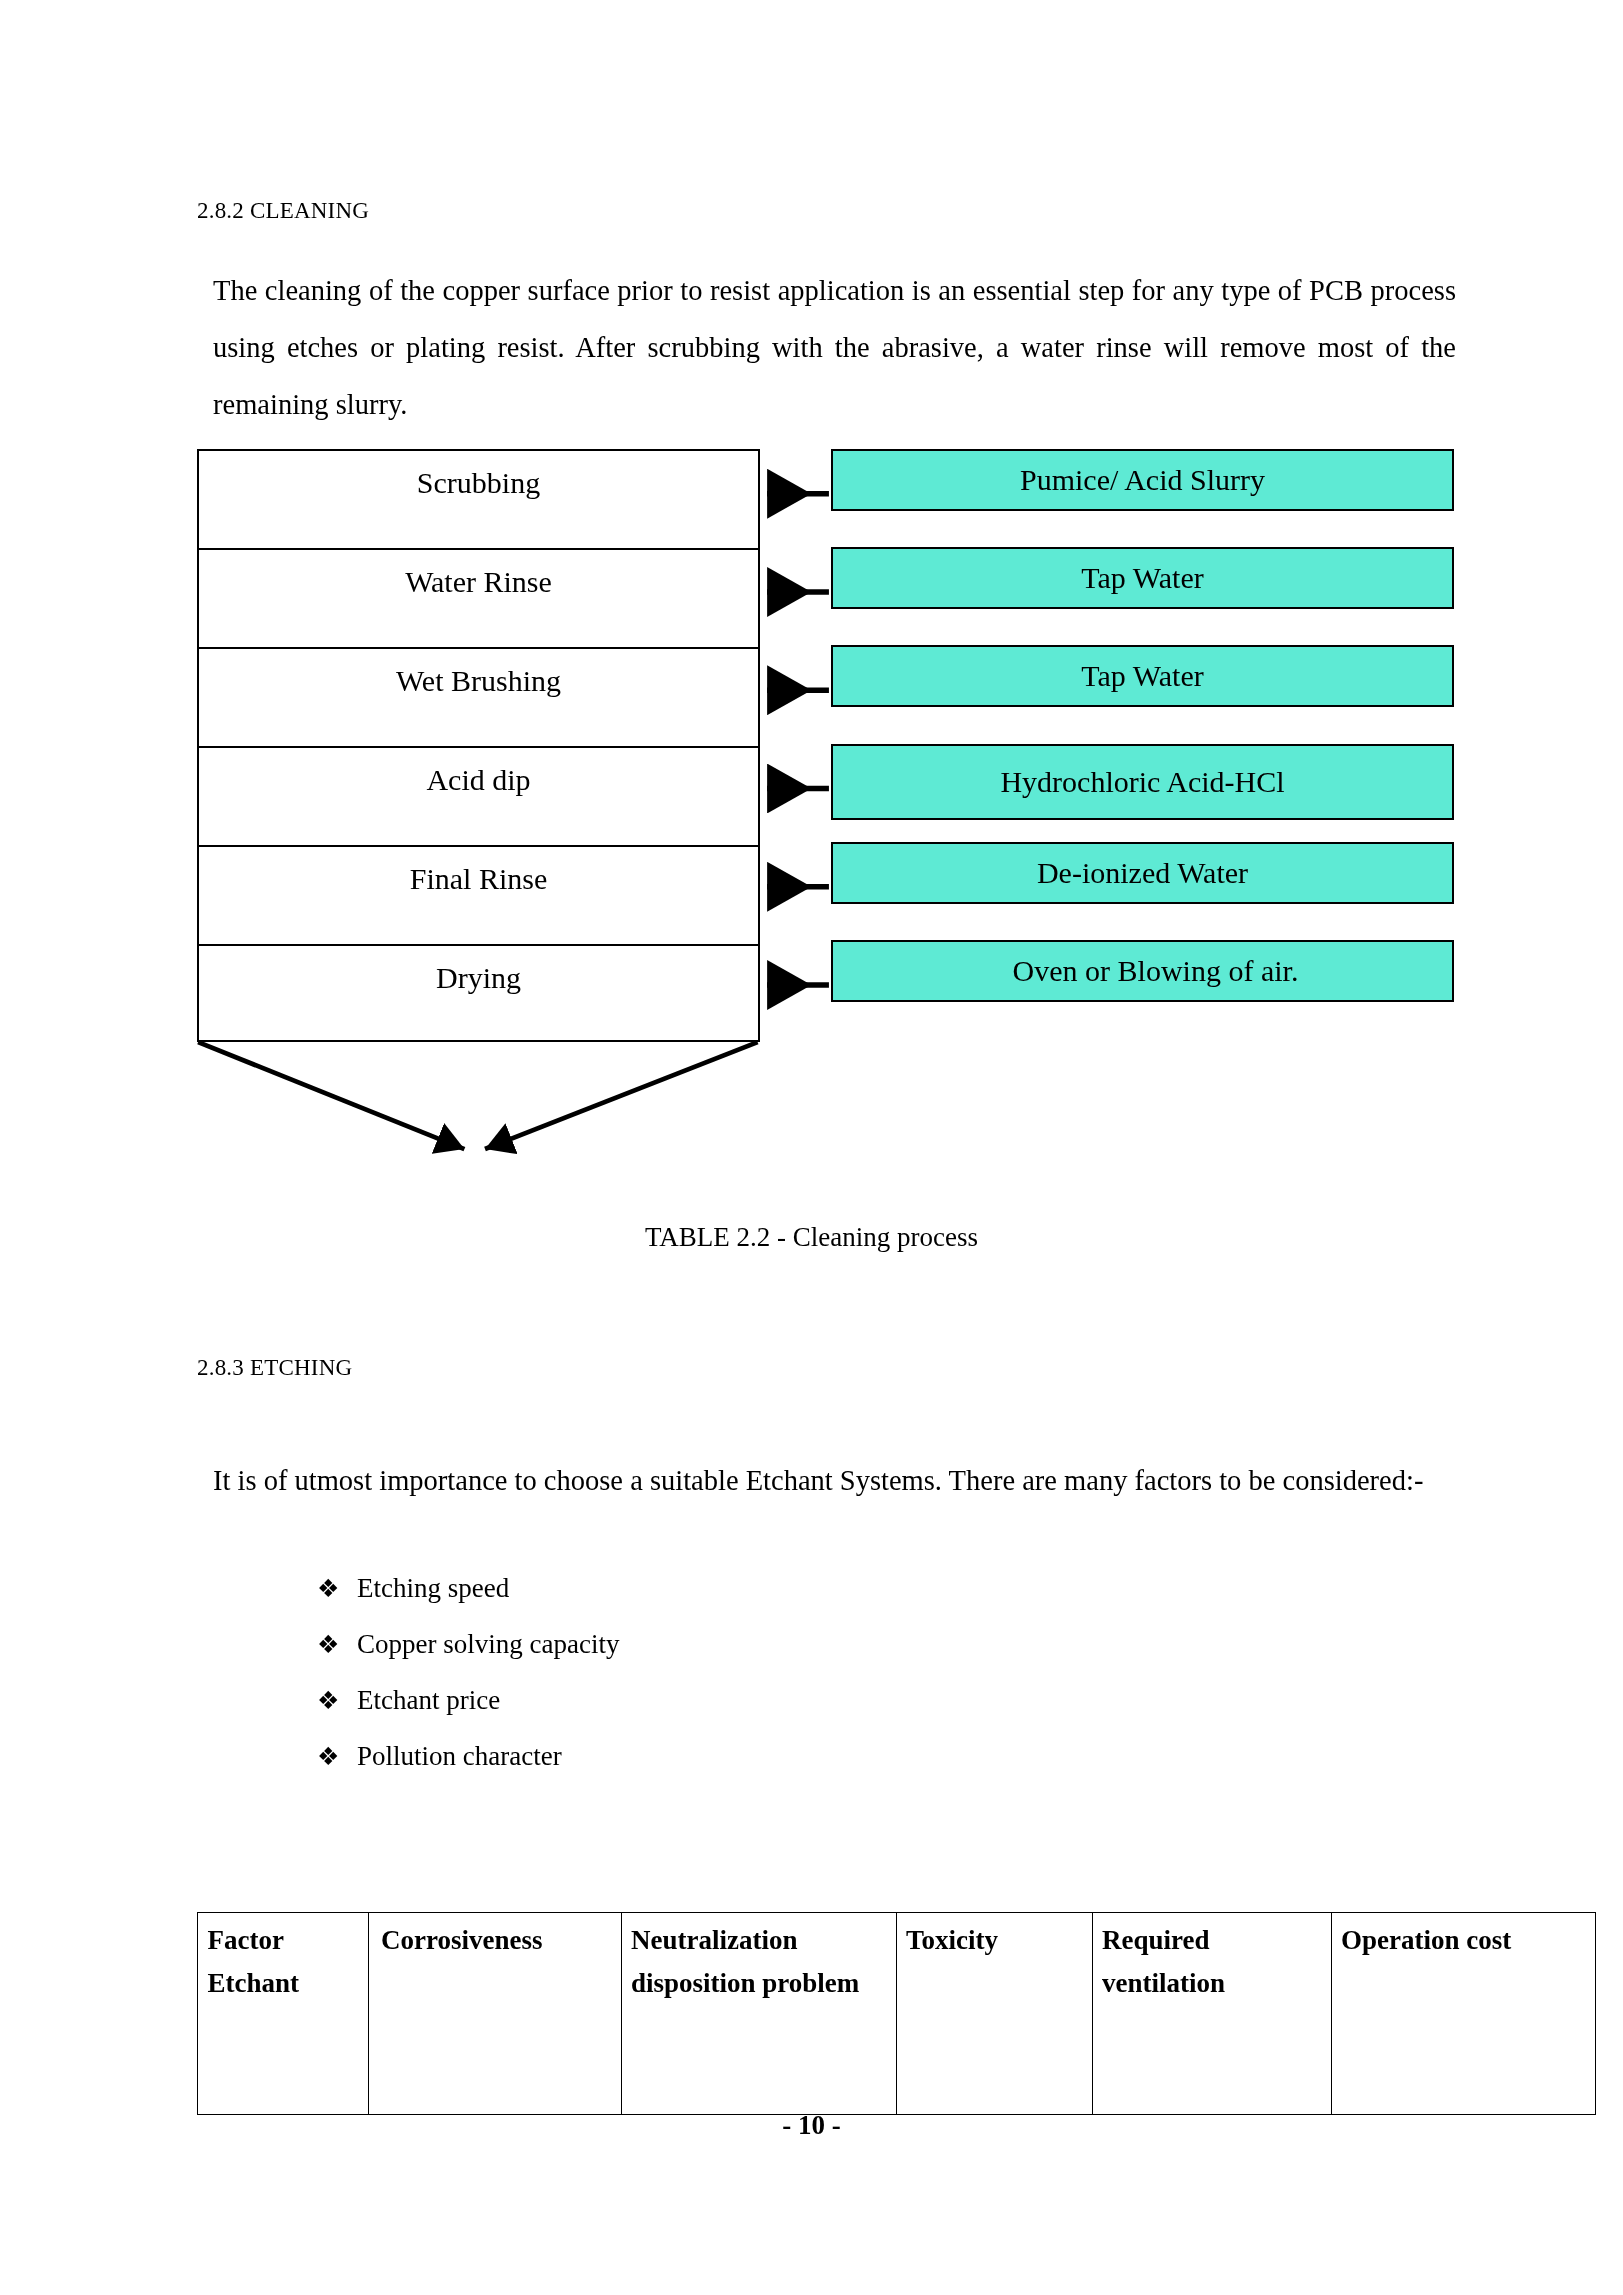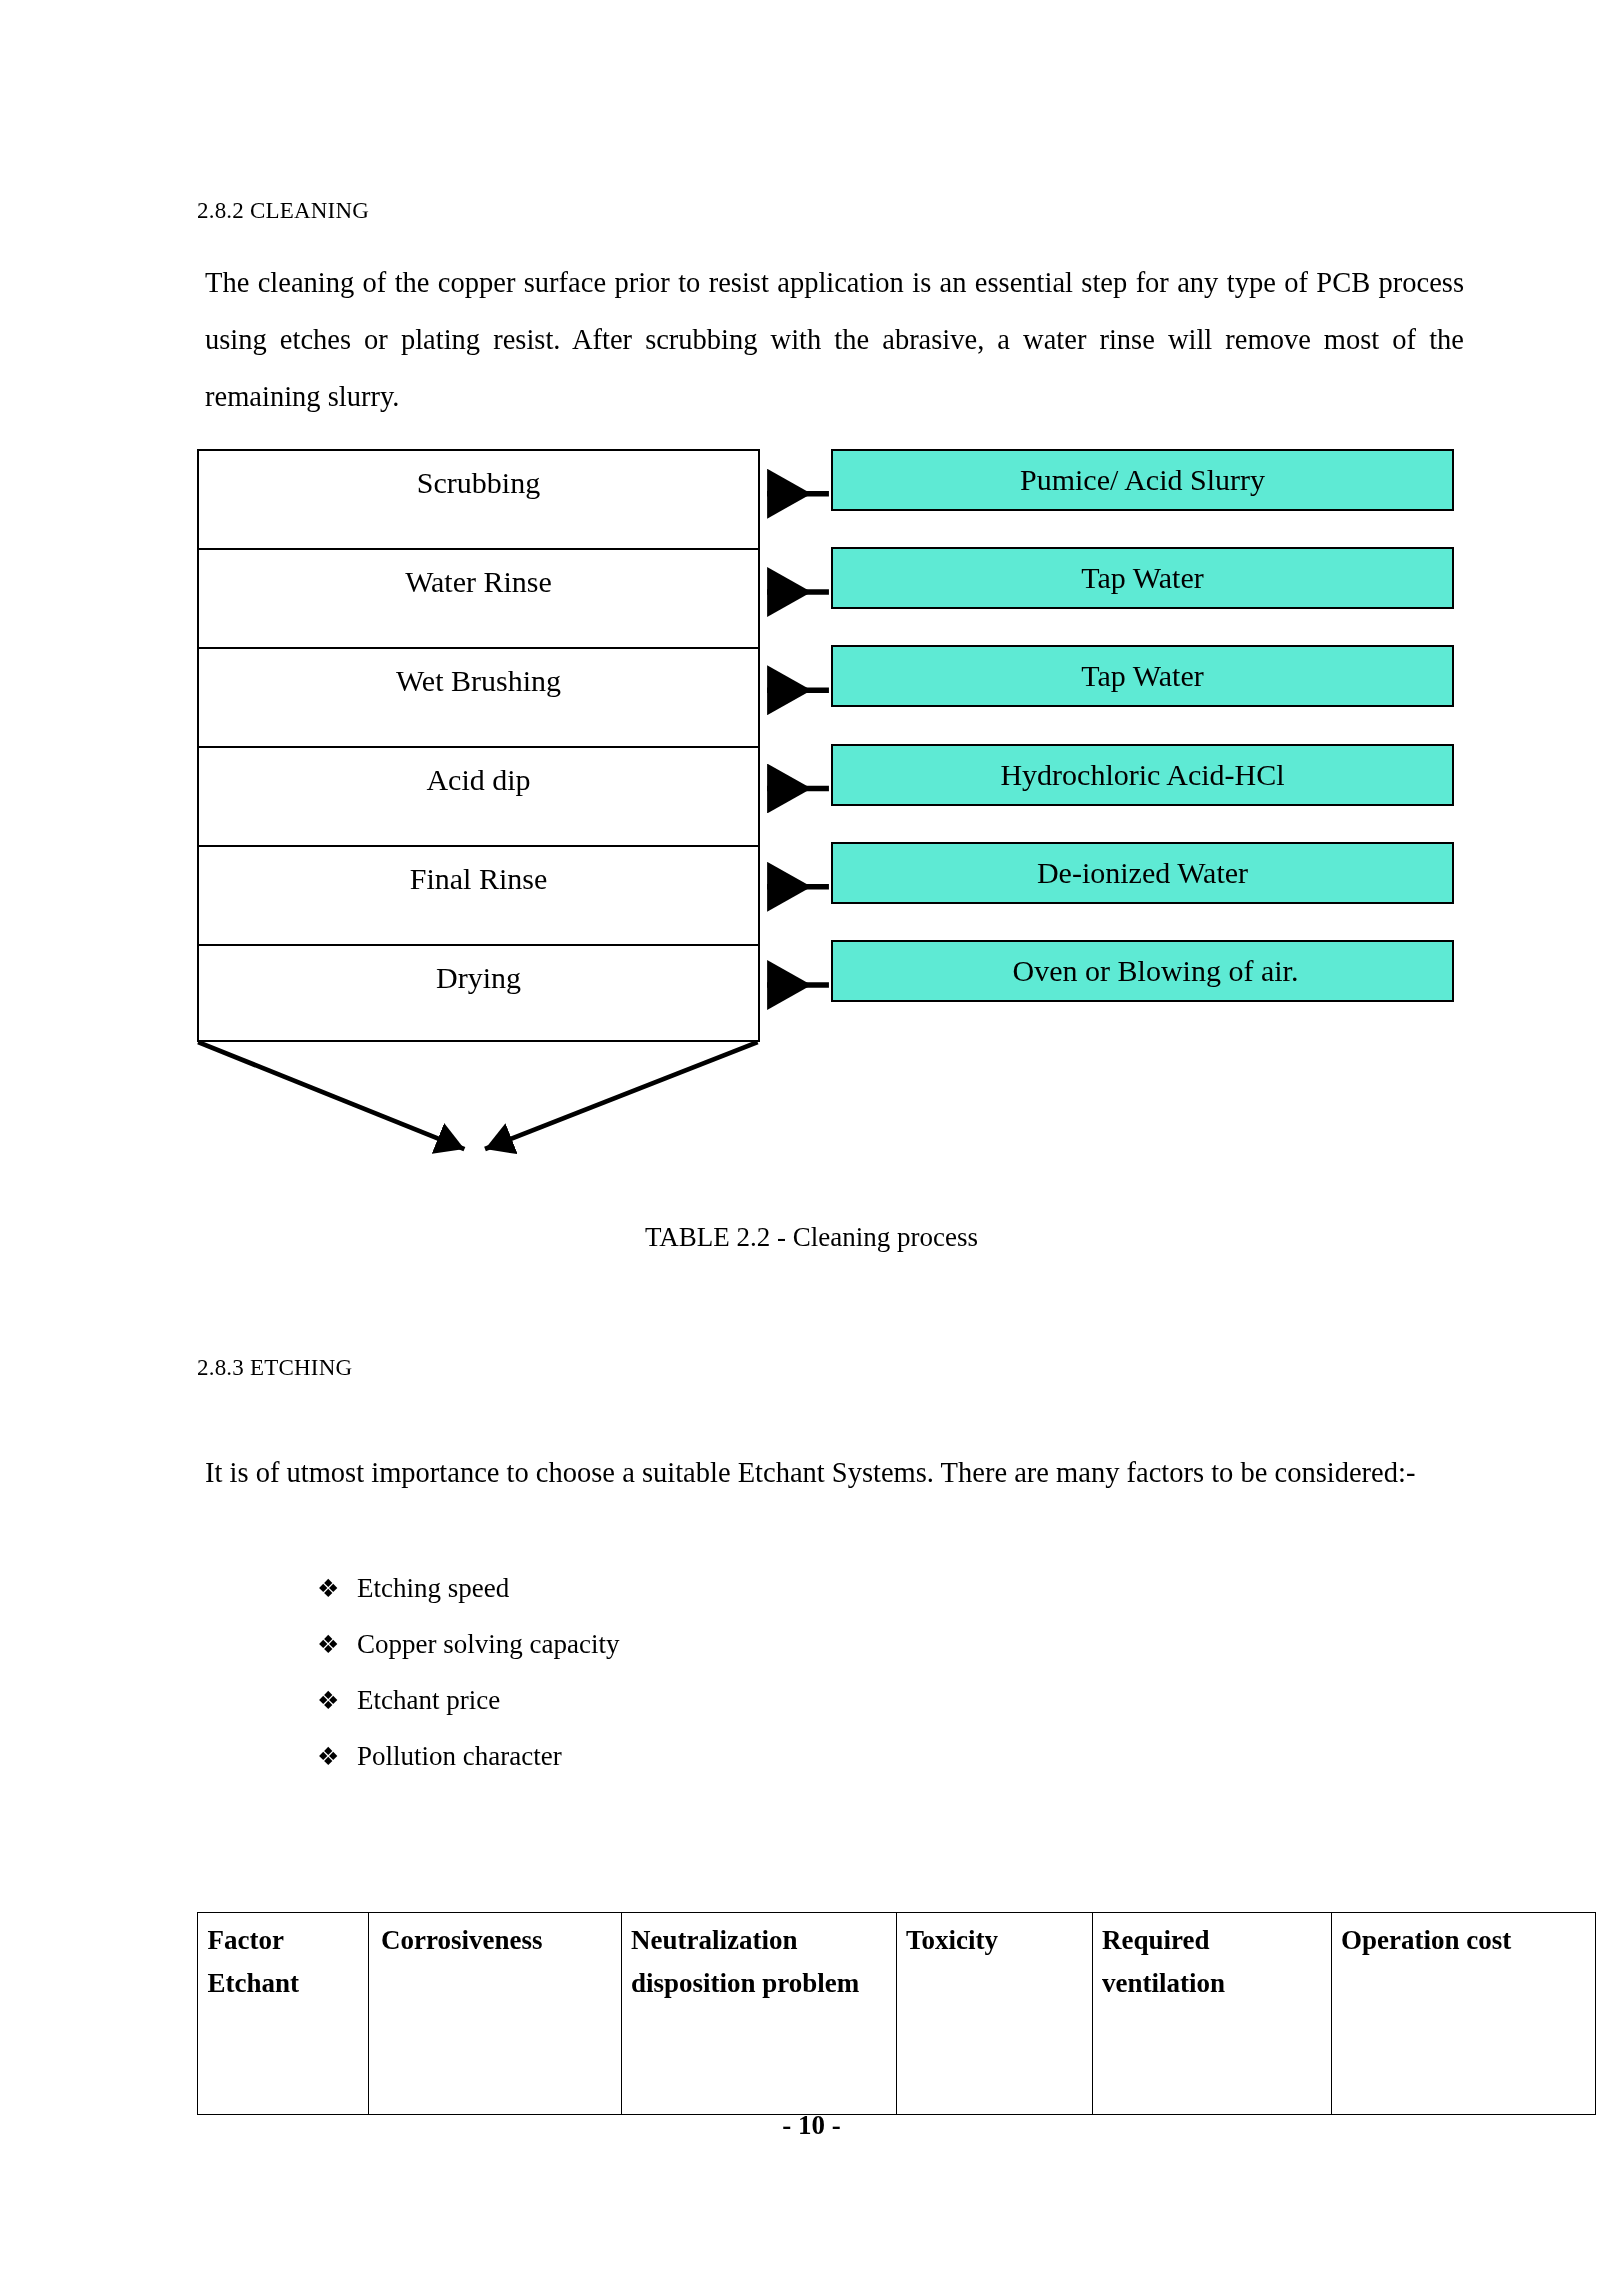--- a/index.html
+++ b/index.html
@@ -29,21 +29,21 @@
     white-space: nowrap;
     text-align: center;
   }
   .body-para {
     position: absolute;
     font-size: 28.5px;
     line-height: 57px;
     text-align: justify;
     text-justify: inter-word;
   }
-  .body-para p { margin: 8px; }
+  .body-para p { margin: 16px; }
 
   
   .diagram {
     position: absolute;
     left: 0; top: 0;
     width: 1623px;
     height: 2295px;
     pointer-events: none;
   }
   .flow-left-stack {
@@ -176,21 +176,21 @@
 
   <div class="flow-right-box" style="left:831px; top:449px;  width:623px; height:62px;">
     <span>Pumice/ Acid Slurry</span>
   </div>
   <div class="flow-right-box" style="left:831px; top:547px;  width:623px; height:62px;">
     <span>Tap Water</span>
   </div>
   <div class="flow-right-box" style="left:831px; top:645px;  width:623px; height:62px;">
     <span>Tap Water</span>
   </div>
-  <div class="flow-right-box" style="left:831px; top:744px;  width:623px; height:62px;">
+  <div class="flow-right-box" style="left:831px; top:744px;  width:623px; height:76px;">
     <span>Hydrochloric Acid-HCl</span>
   </div>
   <div class="flow-right-box" style="left:831px; top:842px; width:623px; height:62px;">
     <span>De-ionized Water</span>
   </div>
   <div class="flow-right-box" style="left:831px; top:940px; width:623px; height:62px;padding-left:26px;">
     <span>Oven or Blowing of air.</span>
   </div>
 
   <svg class="diagram" viewBox="0 0 2048 2896">

